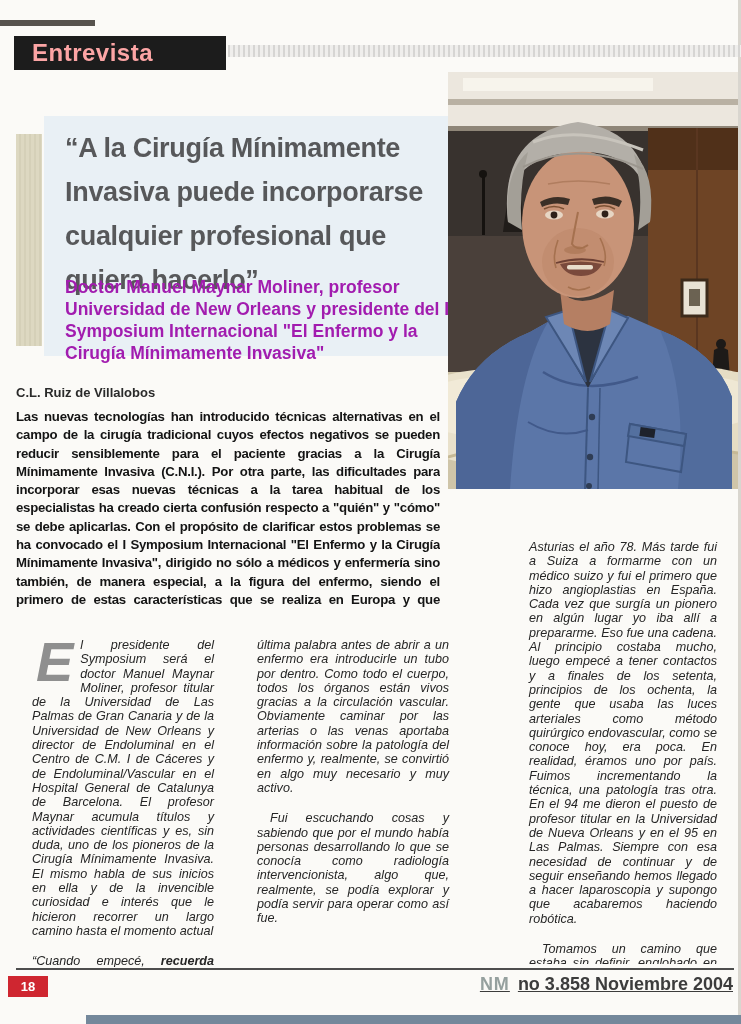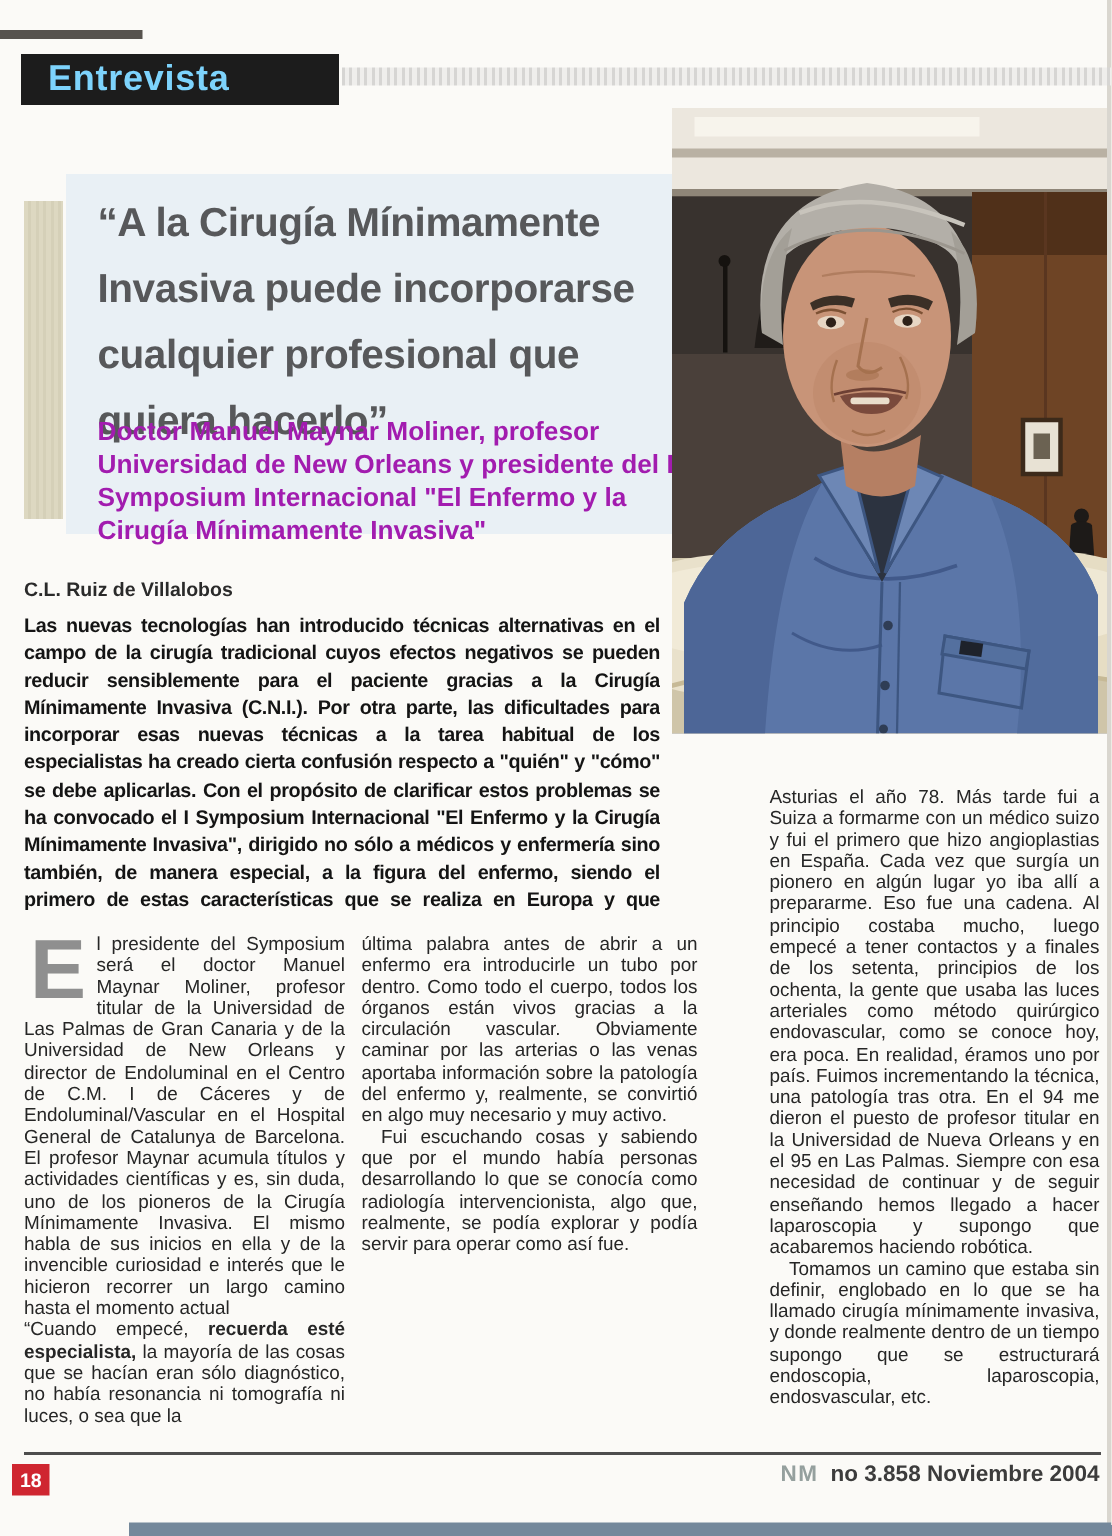--- a/index.html
+++ b/index.html
@@ -9,21 +9,21 @@
     font-family:"Liberation Sans",sans-serif;
   }
   
   .artifact-top{position:absolute;left:0;top:20px;width:95px;height:6px;background:#57534e;}
   .edge-right{position:absolute;right:0;top:0;width:3px;height:100%;background:#d9d6cf;}
   .bottom-strip{position:absolute;left:86px;top:1015px;width:655px;height:9px;background:#74889b;}
 
   
   .section-bar{
     position:absolute;left:14px;top:36px;width:212px;height:34px;
-    background:#1c1c1c;color:#7dd3fc;display:flex;align-items:center;
+    background:#1c1c1c;color:#fca5a5;display:flex;align-items:center;
     padding-left:18px;box-sizing:border-box;
     font-size:24px;font-weight:bold;letter-spacing:.5px;
   }
   .stripes{
     position:absolute;left:228px;top:45px;height:12px;width:513px;
     background:repeating-linear-gradient(90deg,#d6d5d3 0 2px,#efeeec 2px 5px);
   }
 
   
   .headline-bg{position:absolute;left:44px;top:116px;width:414px;height:240px;background:#e9f0f5;}
@@ -47,36 +47,36 @@
     position:absolute;left:16px;top:408px;width:424px;height:200px;overflow:hidden;
     font-size:13.2px;line-height:18.3px;font-weight:bold;color:#141414;
     text-align:justify;letter-spacing:-.25px;
   }
 
   
   .col{position:absolute;font-size:12.6px;line-height:14.3px;color:#262626;text-align:justify;overflow:hidden;}
   .col-1{left:16px;top:622px;width:214px;height:345px;}
   .col-2{left:241px;top:622px;width:224px;height:345px;}
   .col-3{left:513px;top:524px;width:220px;height:440px;}
-  .col p{margin:0;}
+  .col p{margin:16px;font-style:italic;}
   .col p.indent{text-indent:13px;}
   .dropcap{
     float:left;font-size:56px;line-height:44px;font-weight:bold;color:#8f8f8f;
     margin:2px 7px 0 4px;
   }
   .inline-bold{font-weight:bold;}
 
   
   .footer-rule{position:absolute;left:16px;top:968px;width:718px;height:2px;background:#4d4d4d;}
   .page-badge{
-    position:absolute;left:8px;top:976px;width:25px;height:21px;background:#cf2630;
+    position:absolute;left:8px;top:976px;width:40px;height:21px;background:#cf2630;
     color:#fff;font-size:13px;font-weight:bold;display:flex;align-items:center;justify-content:center;
   }
   .footer-issue{
-    position:absolute;right:8px;top:974px;font-size:15px;font-weight:bold;color:#3c3c3c;
+    position:absolute;right:8px;top:974px;font-size:18px;font-weight:bold;color:#3c3c3c;text-decoration:underline;
   }
   .brand{color:#95a09e;margin-right:8px;letter-spacing:1px;}
 
   .photo{position:absolute;left:448px;top:72px;width:290px;height:417px;}
   .photo svg{display:block;width:100%;height:100%;}
 </style>
 </head>
 <body>
 
 <div class="page">

